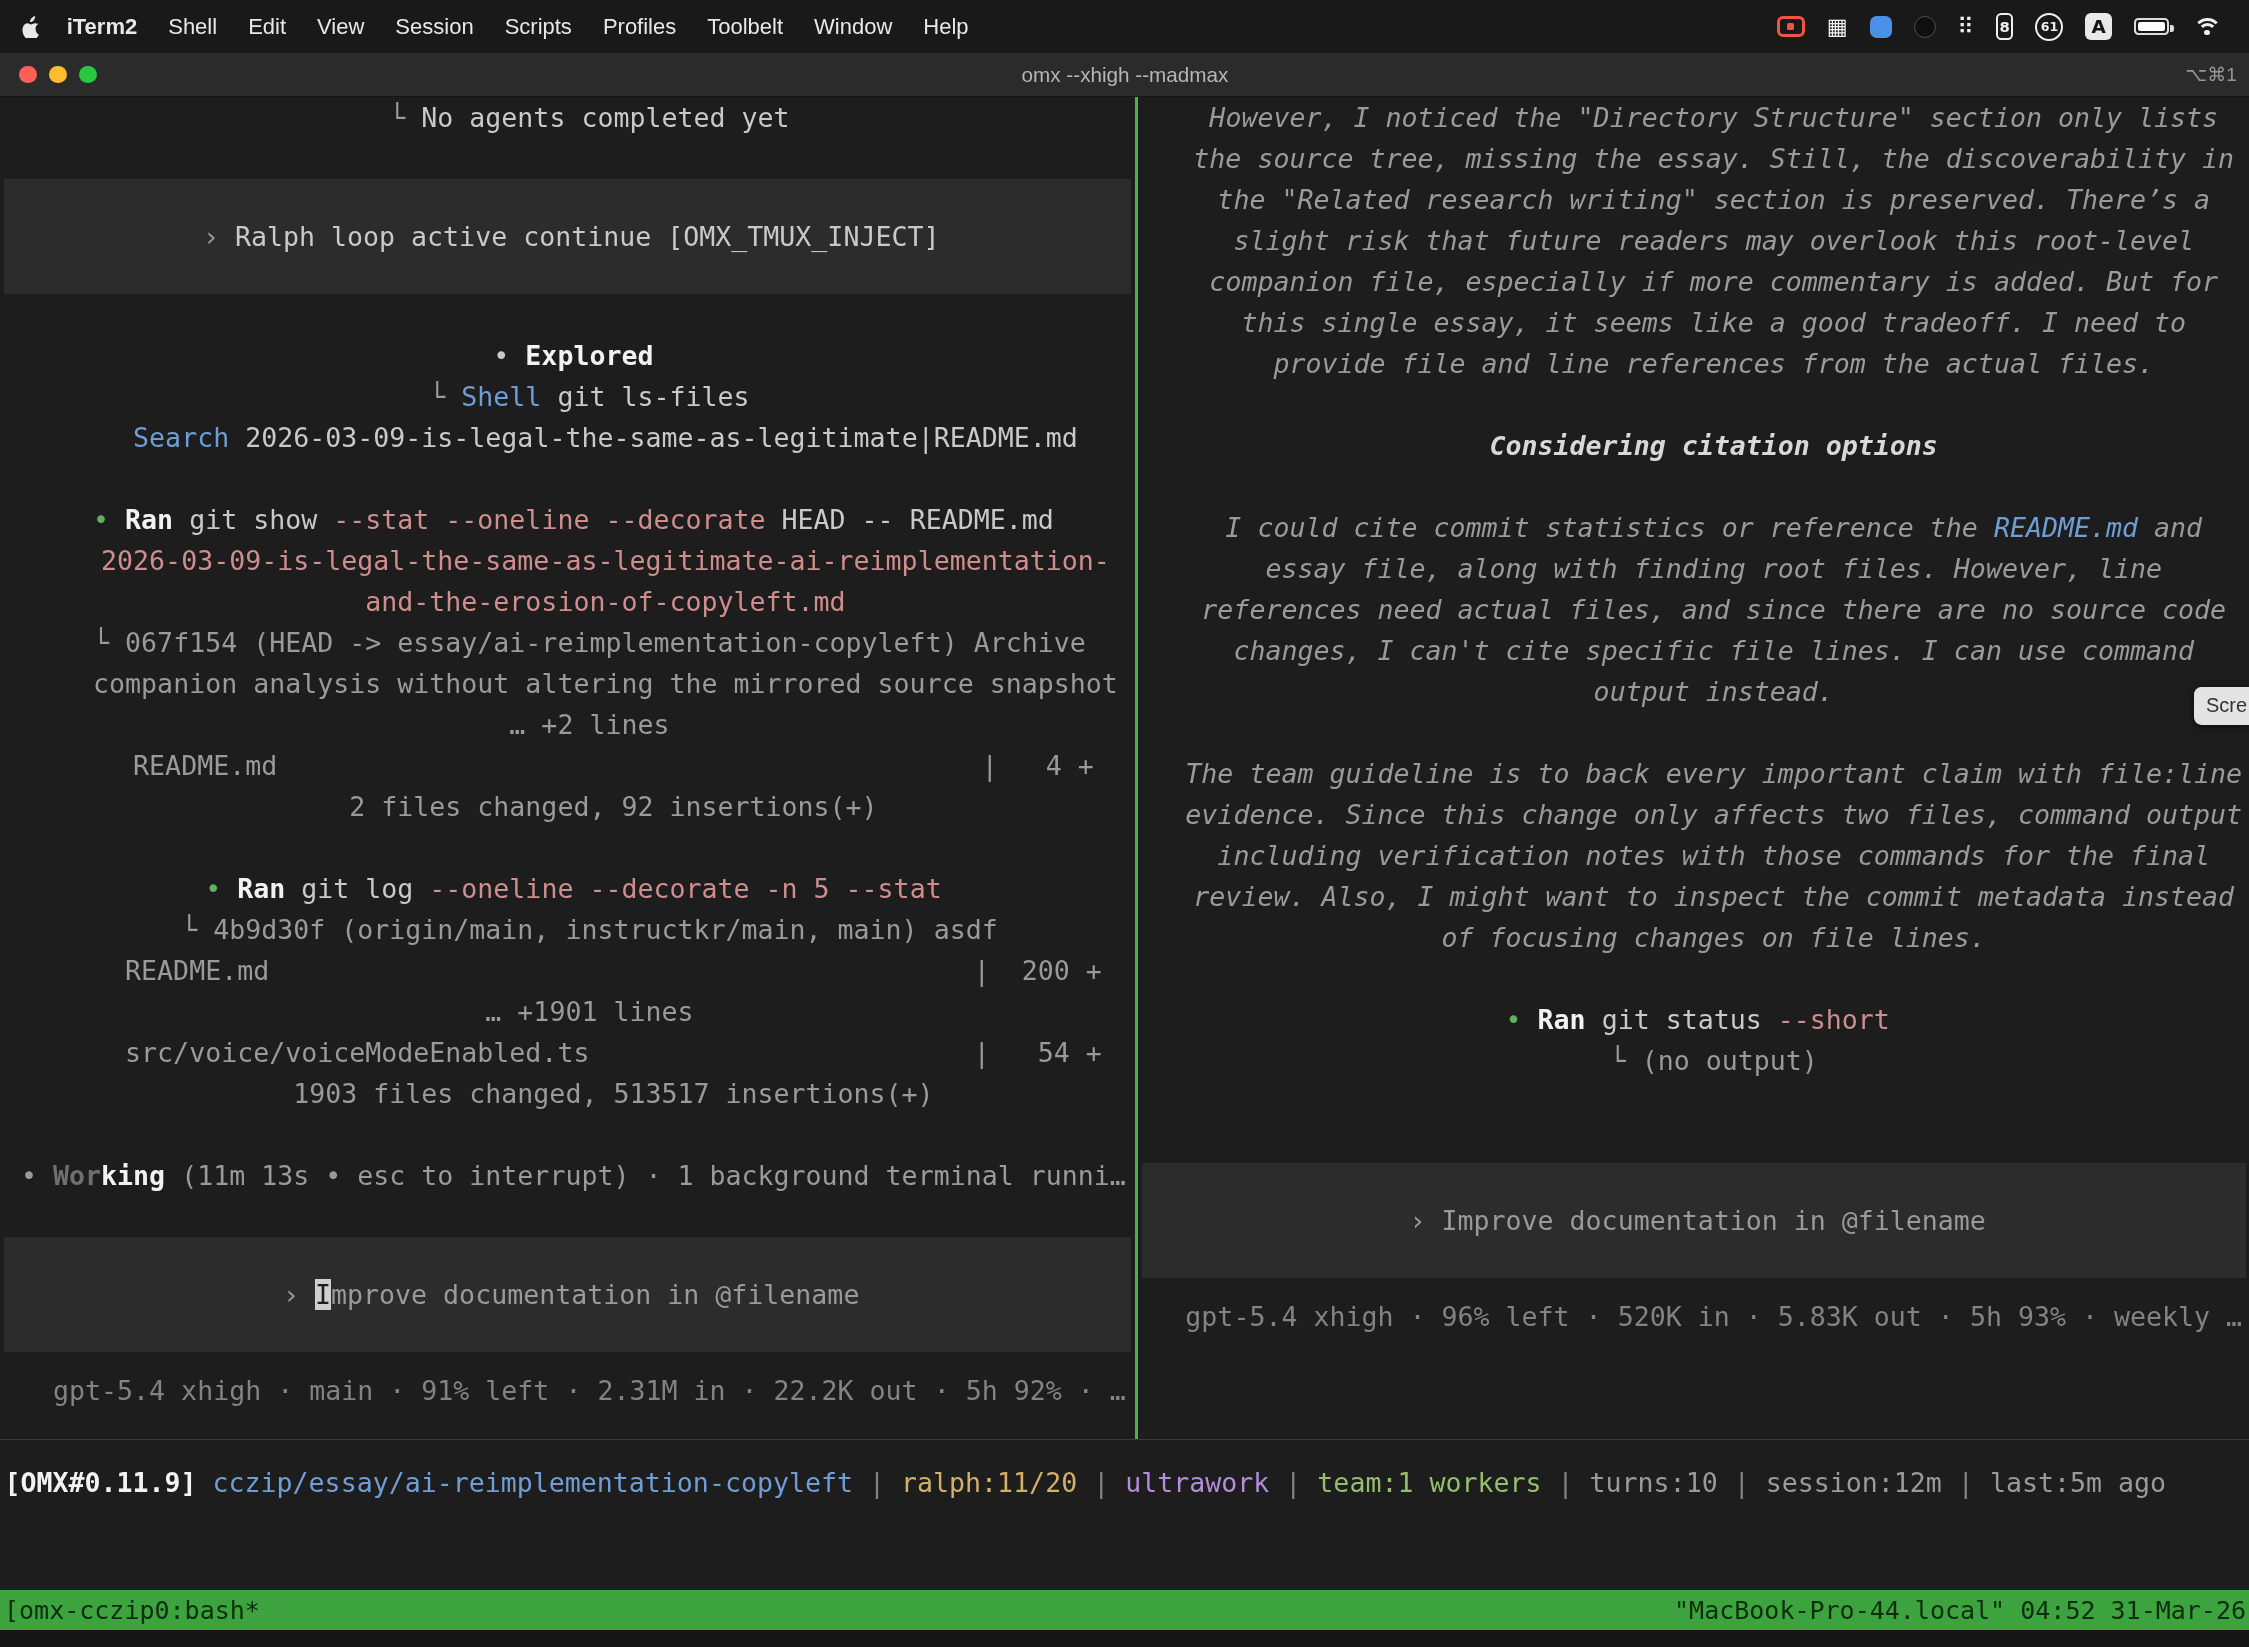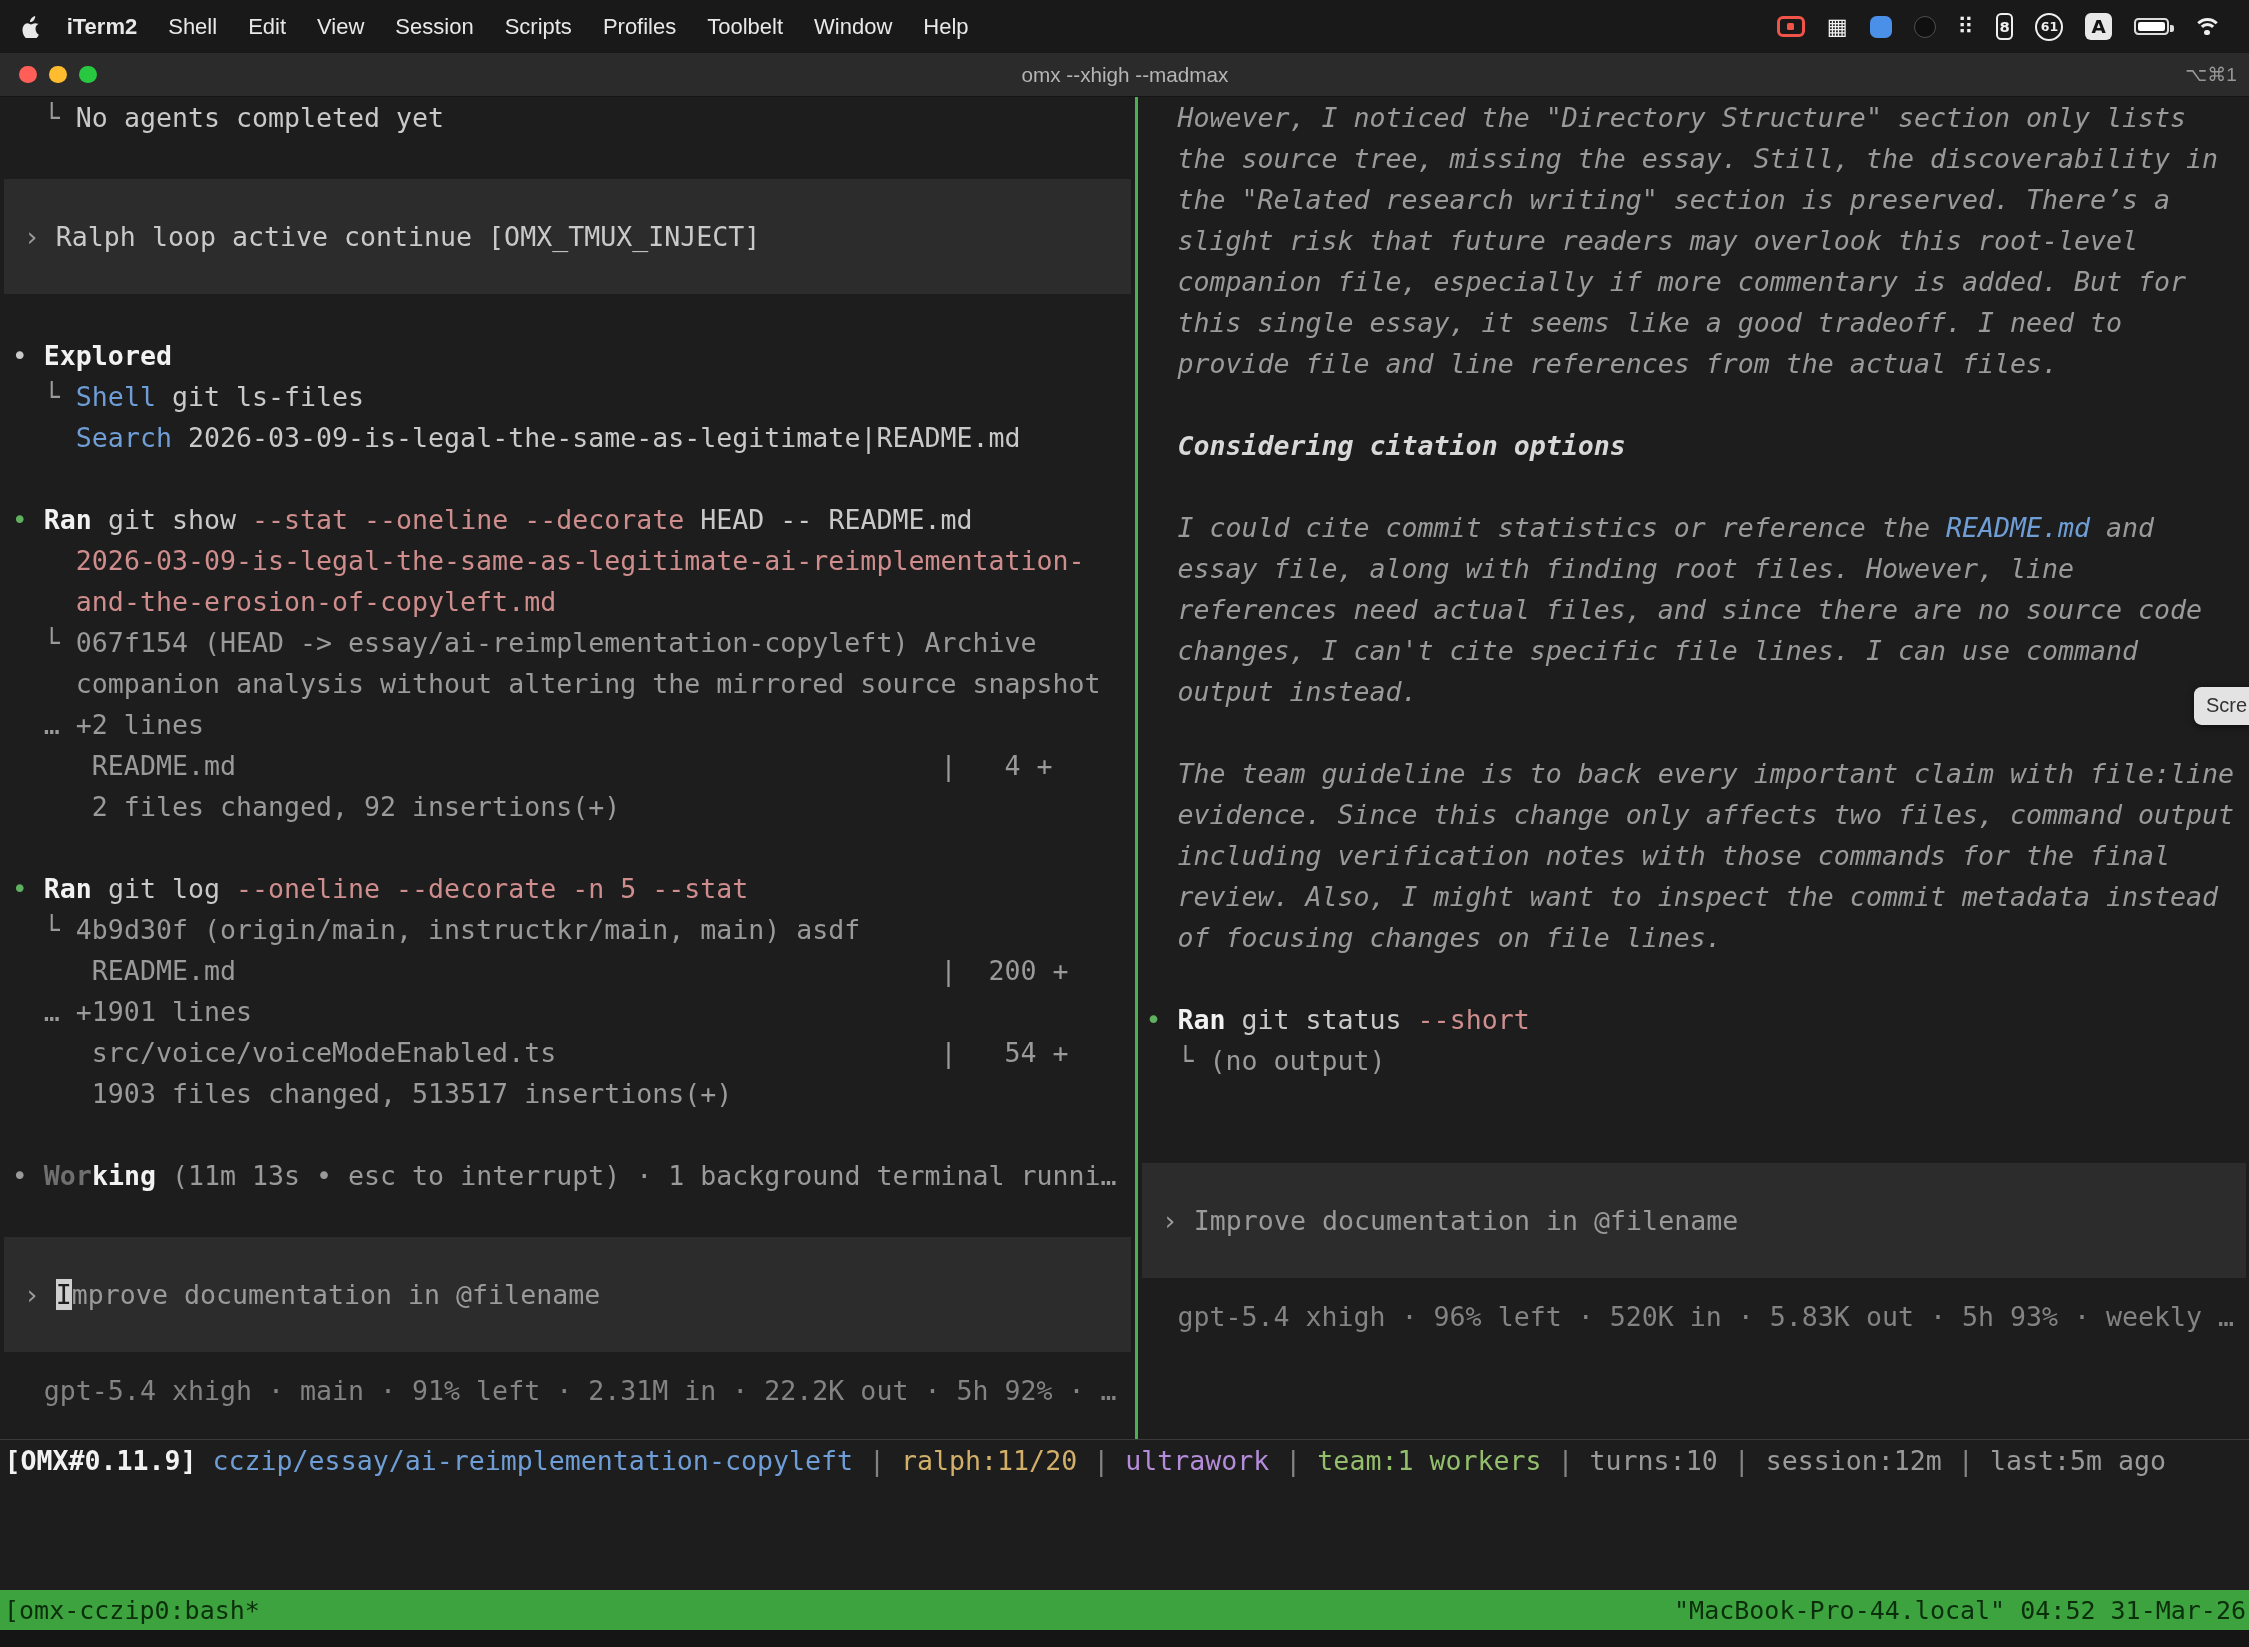--- a/index.html
+++ b/index.html
@@ -43,21 +43,21 @@
     position:relative;flex:0 0 auto;font-family:"Liberation Sans",sans-serif;
   }
   .lights{display:flex;gap:12.5px;padding-left:19px;z-index:2;}
   .light{width:17.7px;height:17.7px;border-radius:50%;}
   .light-red{background:#ff5f57;}
   .light-yellow{background:#febc2e;}
   .light-green{background:#28c840;}
   .win-title{position:absolute;left:0;right:0;text-align:center;color:#b5b5b5;font-size:20.7px;}
   .win-shortcut{margin-left:auto;padding-right:13.3px;color:#979797;font-size:19px;z-index:2;}
   
-  .terminal{height:1342px;display:flex;background:#1d1d1d;position:relative;flex:0 0 auto;}
+  .terminal{height:1342px;display:flex;background:#1d1d1d;position:relative;flex:0 0 auto;text-align:center;}
   .pane{overflow:hidden;height:100%;}
   .pane-left{width:1135px;flex:0 0 auto;}
   .divider{width:3px;background:#4caf50;flex:0 0 auto;}
   .pane-right{flex:1;}
   .t-line{height:41px;line-height:41px;font-size:26.6px;white-space:pre;padding-left:11.8px;overflow:hidden;}
   .pane-right .t-line{padding-left:7.4px;}
   .t-box{background:#2c2c2c;margin:0 4.4px;padding:37px 12px;}
   .t-box .t-line{padding-left:7.4px;}
   
   .sg-fg{color:#c9c9c9;}
@@ -75,21 +75,21 @@
   .sg-mag{color:#b58cd9;}
   .sg-grn2{color:#93bf6d;}
   .sg-cursor{background:#cfcfcf;color:#1d1d1d;}
   
   .overlay-chip{
     position:absolute;top:590px;right:0;background:#e3e3e3;color:#333;
     font-family:"Liberation Sans",sans-serif;font-size:20px;
     padding:7.4px 3px 7.4px 11.8px;border-radius:7.4px 0 0 7.4px;box-shadow:0 1.5px 7.4px rgba(0,0,0,.55);
   }
   
-  .bottom{flex:1;border-top:1.5px solid #3a3a3a;background:#1d1d1d;}
+  .bottom{flex:1;border-top:1.5px solid #3a3a3a;background:#1d1d1d;padding-top:22px;}
   .omx-line{height:41px;line-height:41px;font-size:26.6px;white-space:pre;padding-left:4.4px;}
   
   .tmux{
     height:40px;background:#3da33f;color:#0b2e0b;display:flex;justify-content:space-between;
     align-items:center;padding:0 4px;font-size:25px;white-space:pre;flex:0 0 auto;
   }
   .under-bar{height:17.7px;background:#151515;flex:0 0 auto;}
 </style>
 </head>
 <body>

